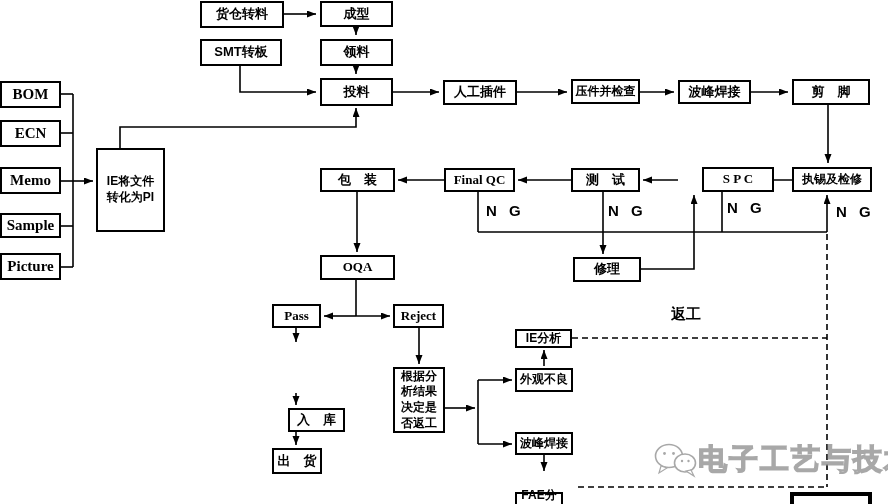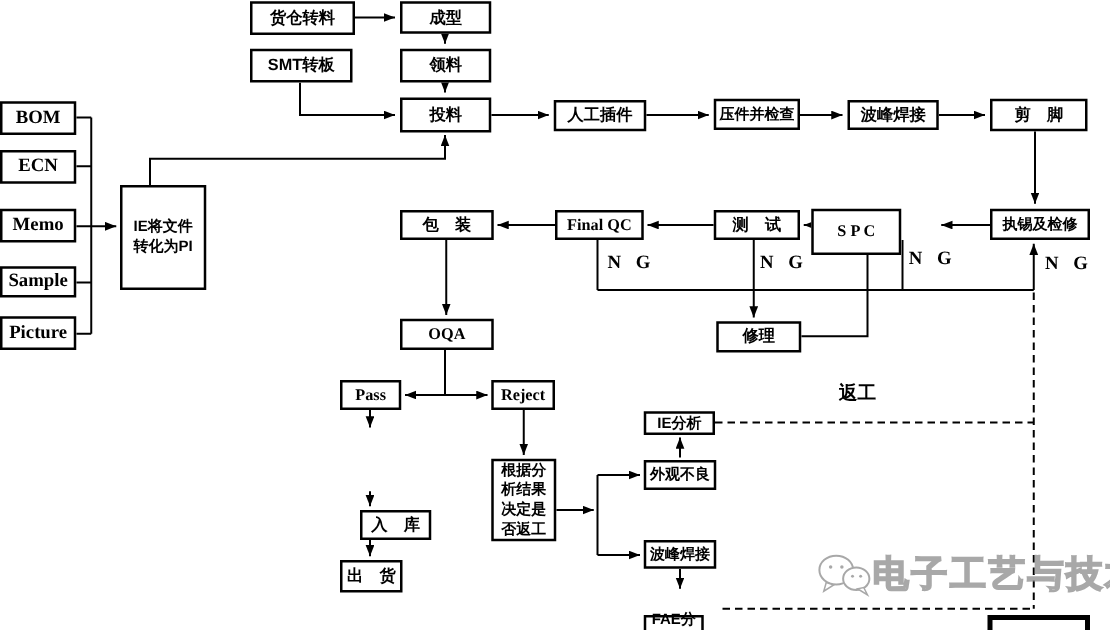--- a/index.html
+++ b/index.html
@@ -6,21 +6,21 @@
   #canvas{position:relative;width:888px;height:504px;background:#fff;overflow:hidden;
           font-family:"Liberation Sans","DejaVu Sans",sans-serif;}
   #wires{position:absolute;left:0;top:0;z-index:1;}
   .node{position:absolute;z-index:2;box-sizing:border-box;border:2px solid #000;background:#fff;
         display:flex;align-items:center;justify-content:center;text-align:center;
         font-weight:bold;font-size:13px;line-height:1.3;white-space:pre-line;color:#000000;}
   .f12{font-size:12px;}
   .en{font-family:"Liberation Serif","DejaVu Serif",serif;font-size:15px;}
   .en-sm{font-family:"Liberation Serif","DejaVu Serif",serif;font-size:13px;}
   .lbl{position:absolute;z-index:2;font-weight:bold;color:#000;background:transparent;
-       font-family:Liberation Serif, serif;}
+       font-family:Liberation Sans, sans-serif;}
   .ng{font-size:15px;letter-spacing:4px;}
   .rework{font-size:15px;font-family:Liberation Serif, serif;}
   #watermark{position:absolute;left:652px;top:440px;z-index:3;display:flex;align-items:center;opacity:.85;}
   .wm-text{font-weight:bold;font-size:29px;letter-spacing:2px;color:#fff;
            -webkit-text-stroke:1.3px #9a9a9a;font-family:"DejaVu Sans",sans-serif;white-space:nowrap;}
   #cutoff-box{position:absolute;left:790px;top:492px;width:82px;height:28px;z-index:2;
               border:4px solid #000;background:#fff;box-sizing:border-box;}
 </style>
 </head>
 <body>
@@ -96,21 +96,21 @@
   <div class="node en" style="left:0px;top:120px;width:61px;height:27px">ECN</div>
   <div class="node en" style="left:0px;top:167px;width:61px;height:27px">Memo</div>
   <div class="node en" style="left:0px;top:213px;width:61px;height:25px">Sample</div>
   <div class="node en" style="left:0px;top:253px;width:61px;height:27px">Picture</div>
   <div class="node f12" style="left:96px;top:148px;width:69px;height:84px">IE将文件
 转化为PI</div>
 
   <div class="node" style="left:320px;top:168px;width:75px;height:24px">包　装</div>
   <div class="node en-sm" style="left:444px;top:168px;width:71px;height:24px">Final QC</div>
   <div class="node" style="left:571px;top:168px;width:69px;height:24px">测　试</div>
-  <div class="node en-sm" style="left:649px;top:167px;width:72px;height:37px">S P C</div>
+  <div class="node en-sm" style="left:702px;top:167px;width:72px;height:25px">S P C</div>
   <div class="node f12" style="left:792px;top:167px;width:80px;height:25px">执锡及检修</div>
   <div class="node" style="left:573px;top:257px;width:68px;height:25px">修理</div>
 
   <div class="node en-sm" style="left:320px;top:255px;width:75px;height:25px">OQA</div>
   <div class="node en-sm" style="left:272px;top:304px;width:49px;height:24px">Pass</div>
   <div class="node en-sm" style="left:393px;top:304px;width:51px;height:24px">Reject</div>
   <div class="node" style="left:288px;top:408px;width:57px;height:24px">入　库</div>
   <div class="node" style="left:272px;top:448px;width:50px;height:26px">出　货</div>
   <div class="node f12" style="left:393px;top:367px;width:52px;height:66px">根据分
 析结果

